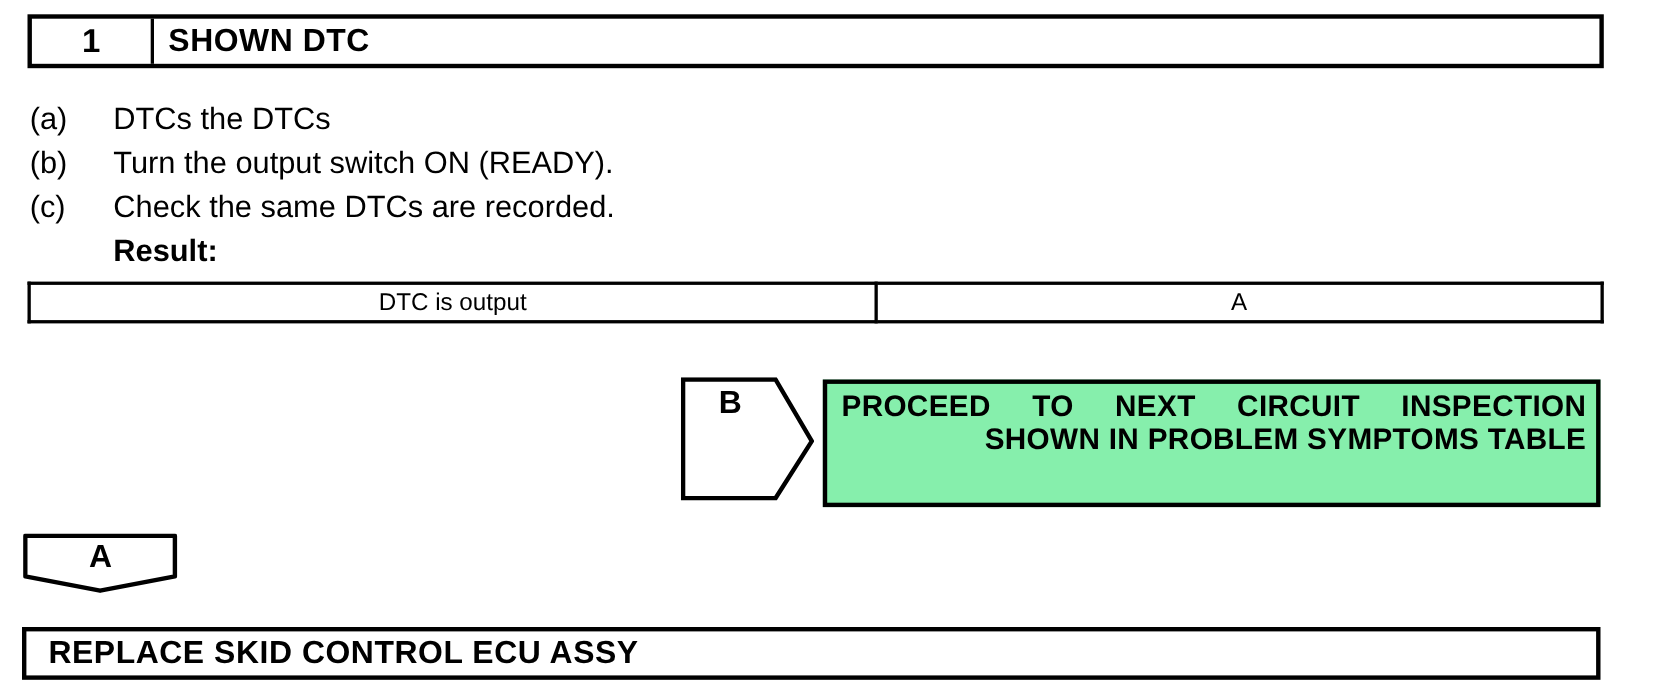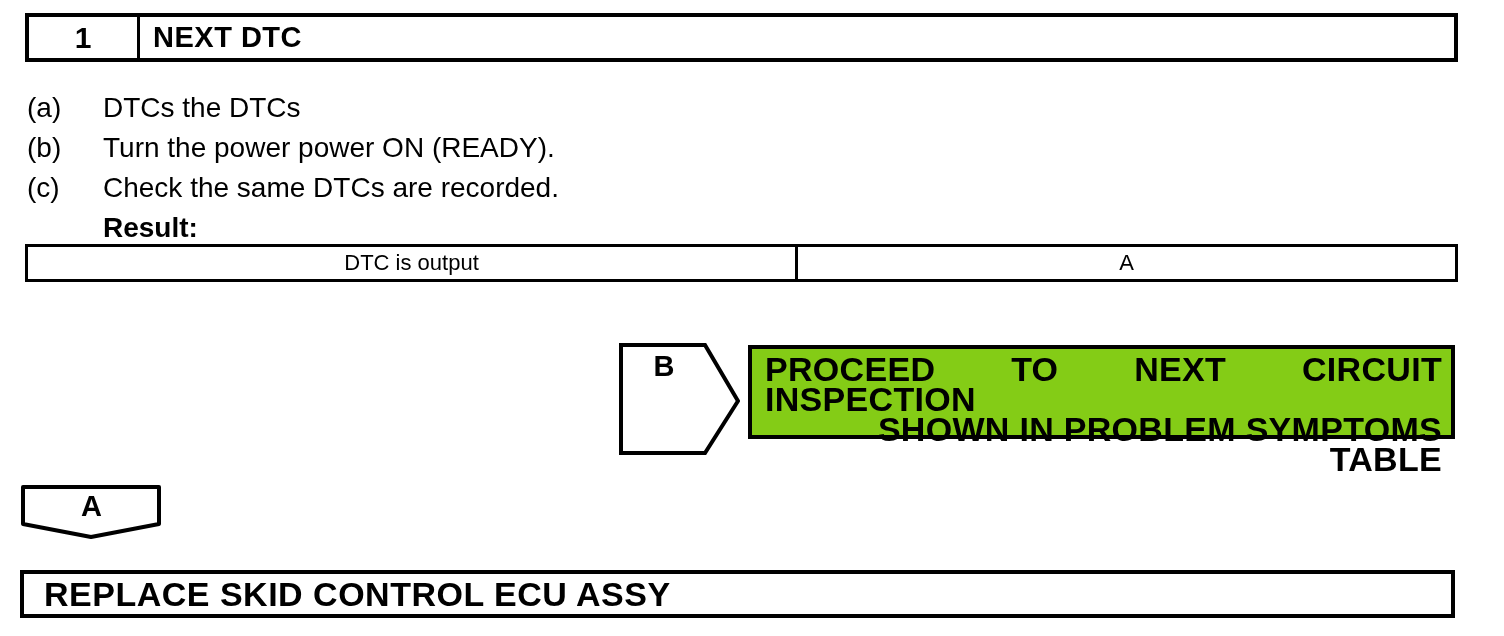--- a/index.html
+++ b/index.html
@@ -60,21 +60,21 @@
     flex: 0 0 76px;
   }
   .steps .result-row {
     margin-left: 76px;
     font-weight: bold;
   }
 
   
   .result-table-wrap {
     position: absolute;
-    left: 25px; top: 244px;
+    left: 25px; top: 256px;
   }
   table.result-table {
     border-collapse: collapse;
     width: 1433px;
     background: #fff;
   }
   table.result-table td {
     border: 3px solid #000;
     height: 32px;
     padding: 0;
@@ -97,29 +97,29 @@
     width: 90px;
     text-align: center;
     font-weight: bold;
     font-size: 29px;
   }
 
   
   .proceed-box {
     position: absolute;
     left: 748px; top: 345px;
-    width: 707px; height: 94px;
+    width: 707px; height: 116px;
     border: 4px solid #000;
     box-sizing: border-box;
     padding: 5px 9px 0 13px;
     font-weight: bold;
-    font-size: 34px;
+    font-size: 27px;
     line-height: 30px;
     letter-spacing: 0.3px;
-    background: #84cc16;
+    background: #86efac;
   }
   .proceed-box .l1 {
     text-align: justify;
     text-align-last: justify;
   }
   .proceed-box .l2 {
     text-align: right;
   }
 
   
@@ -142,43 +142,43 @@
   .replace-box {
     position: absolute;
     left: 20px; top: 570px;
     width: 1435px; height: 48px;
     border: 4px solid #000;
     box-sizing: border-box;
     display: flex;
     align-items: center;
     padding-left: 20px;
     font-weight: bold;
-    font-size: 34px;
+    font-size: 29px;
     letter-spacing: 0.5px;
     background: #fff;
   }
 </style>
 </head>
 <body>
 
 <div id="page">
 
   <div class="step-header">
     <div class="num-cell">1</div>
-    <div class="title-cell">NEXT DTC</div>
+    <div class="title-cell">SHOWN DTC</div>
   </div>
 
   <div class="steps">
     <div class="row">
       <span class="lbl">(a)</span>
       <span class="txt">DTCs the DTCs</span>
     </div>
     <div class="row">
       <span class="lbl">(b)</span>
-      <span class="txt">Turn the power power ON (READY).</span>
+      <span class="txt">Turn the output switch ON (READY).</span>
     </div>
     <div class="row">
       <span class="lbl">(c)</span>
       <span class="txt">Check the same DTCs are recorded.</span>
     </div>
     <div class="result-row">Result:</div>
   </div>
 
   <div class="result-table-wrap">
     <table class="result-table">

